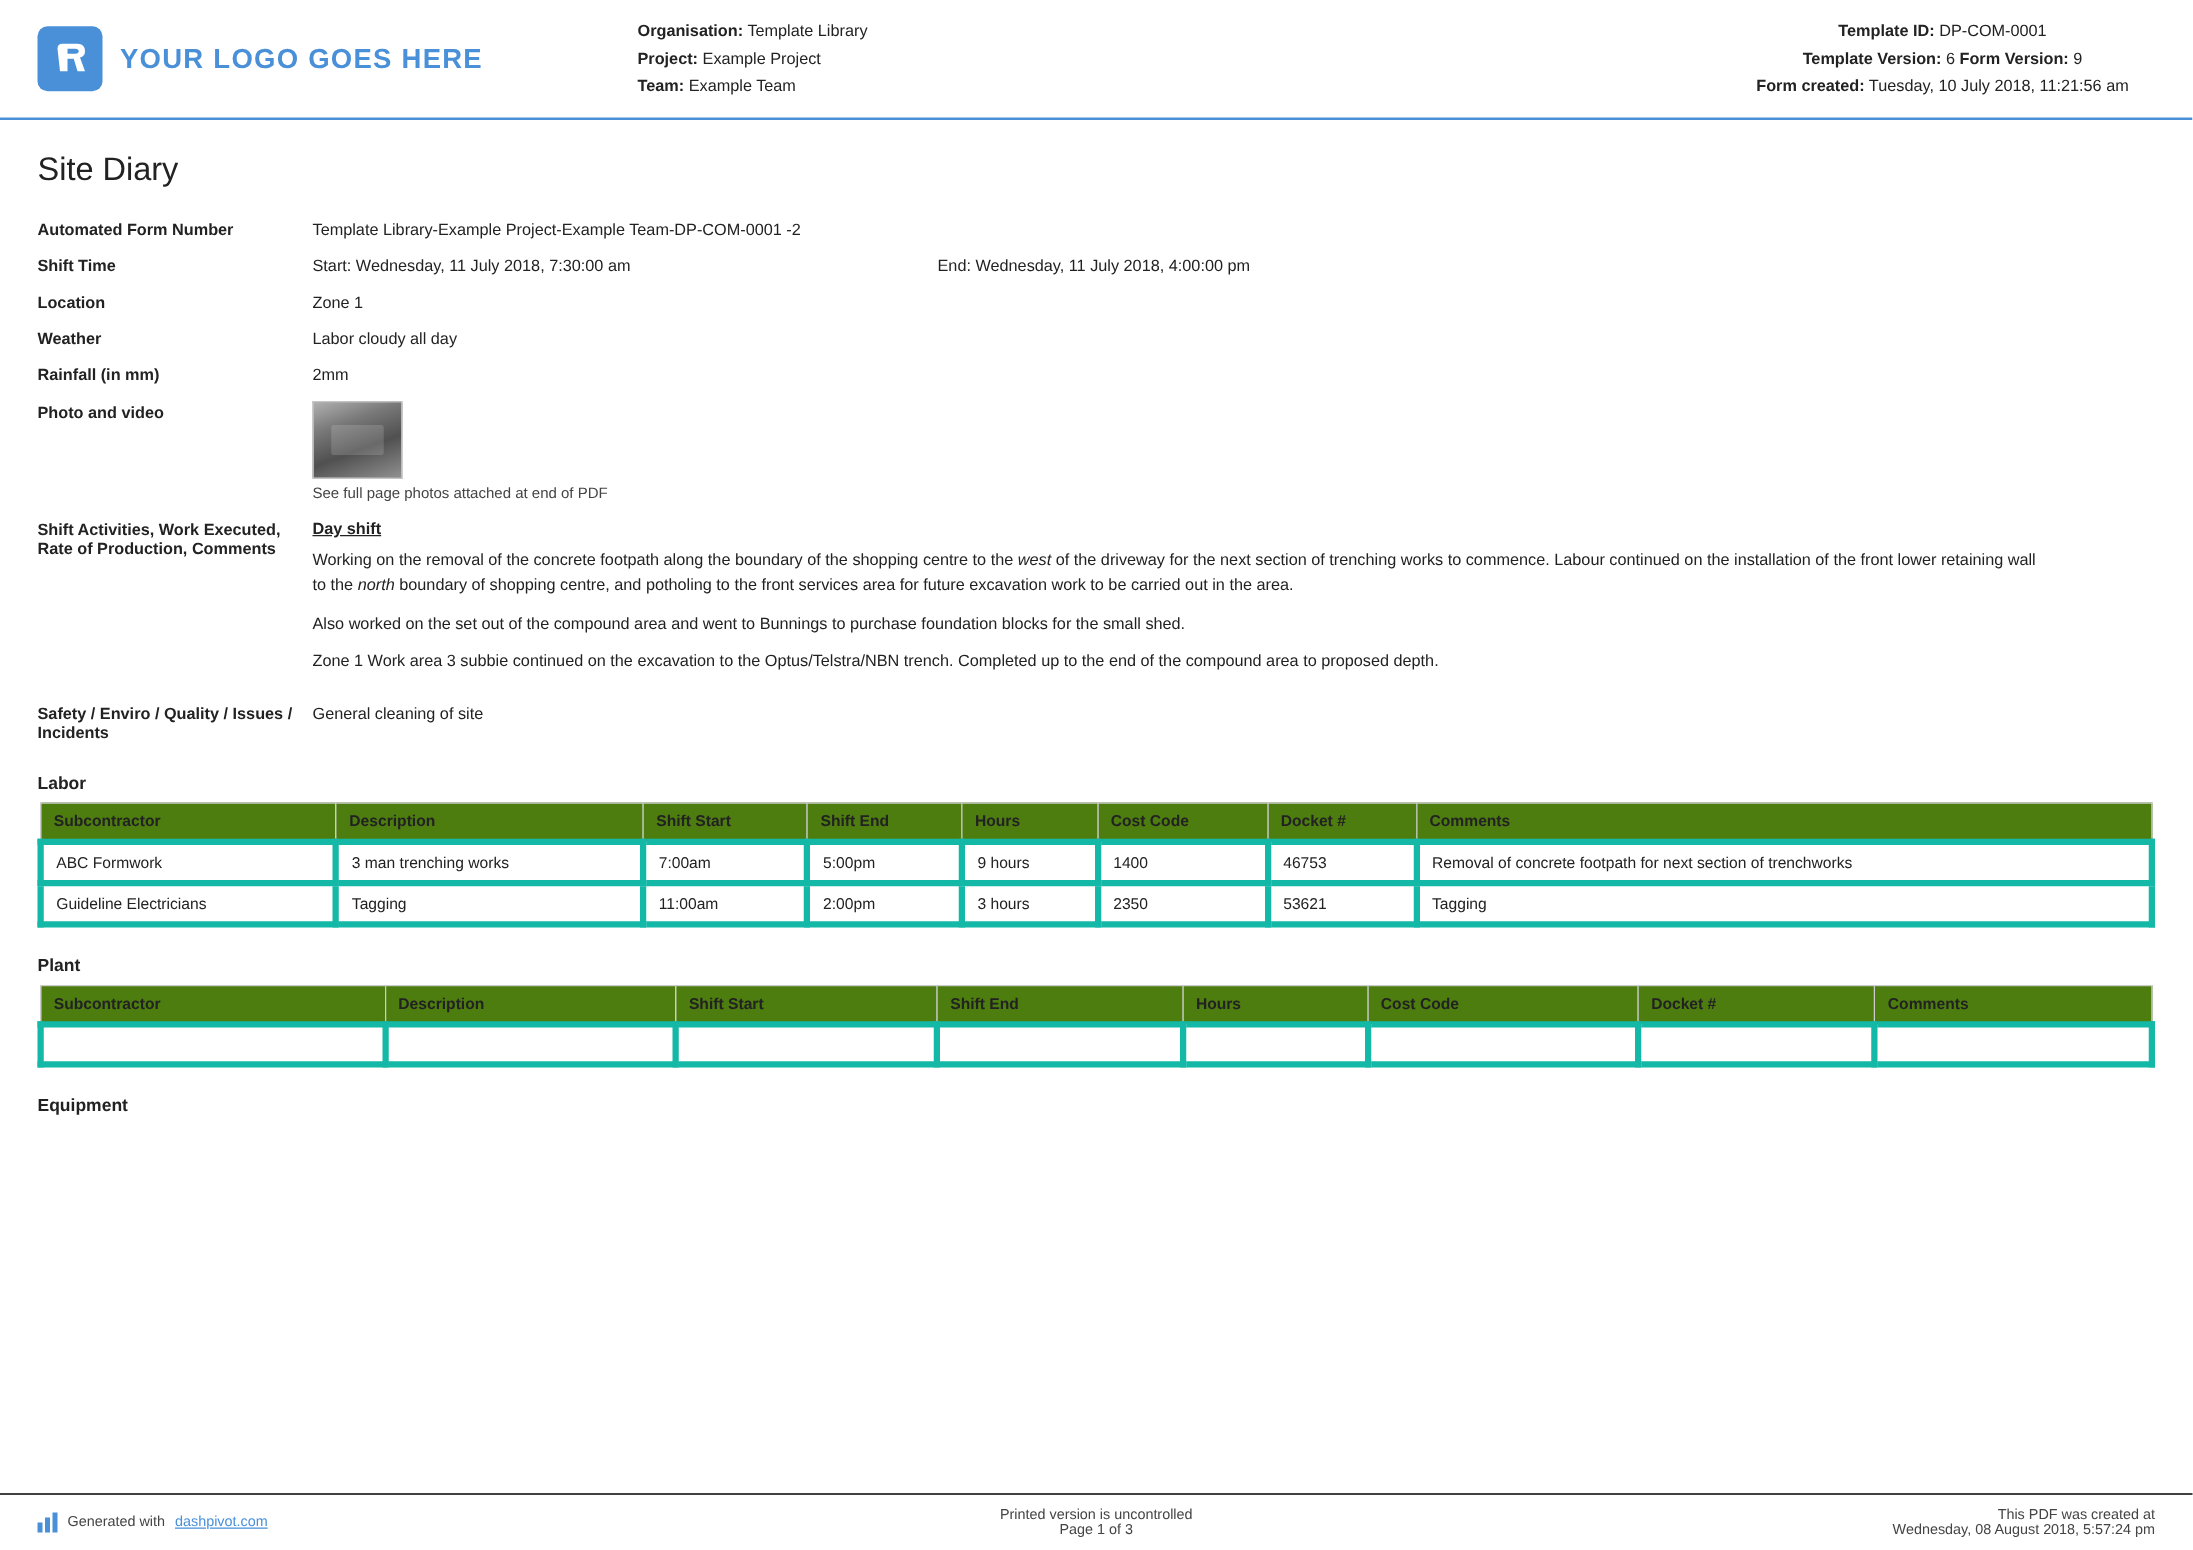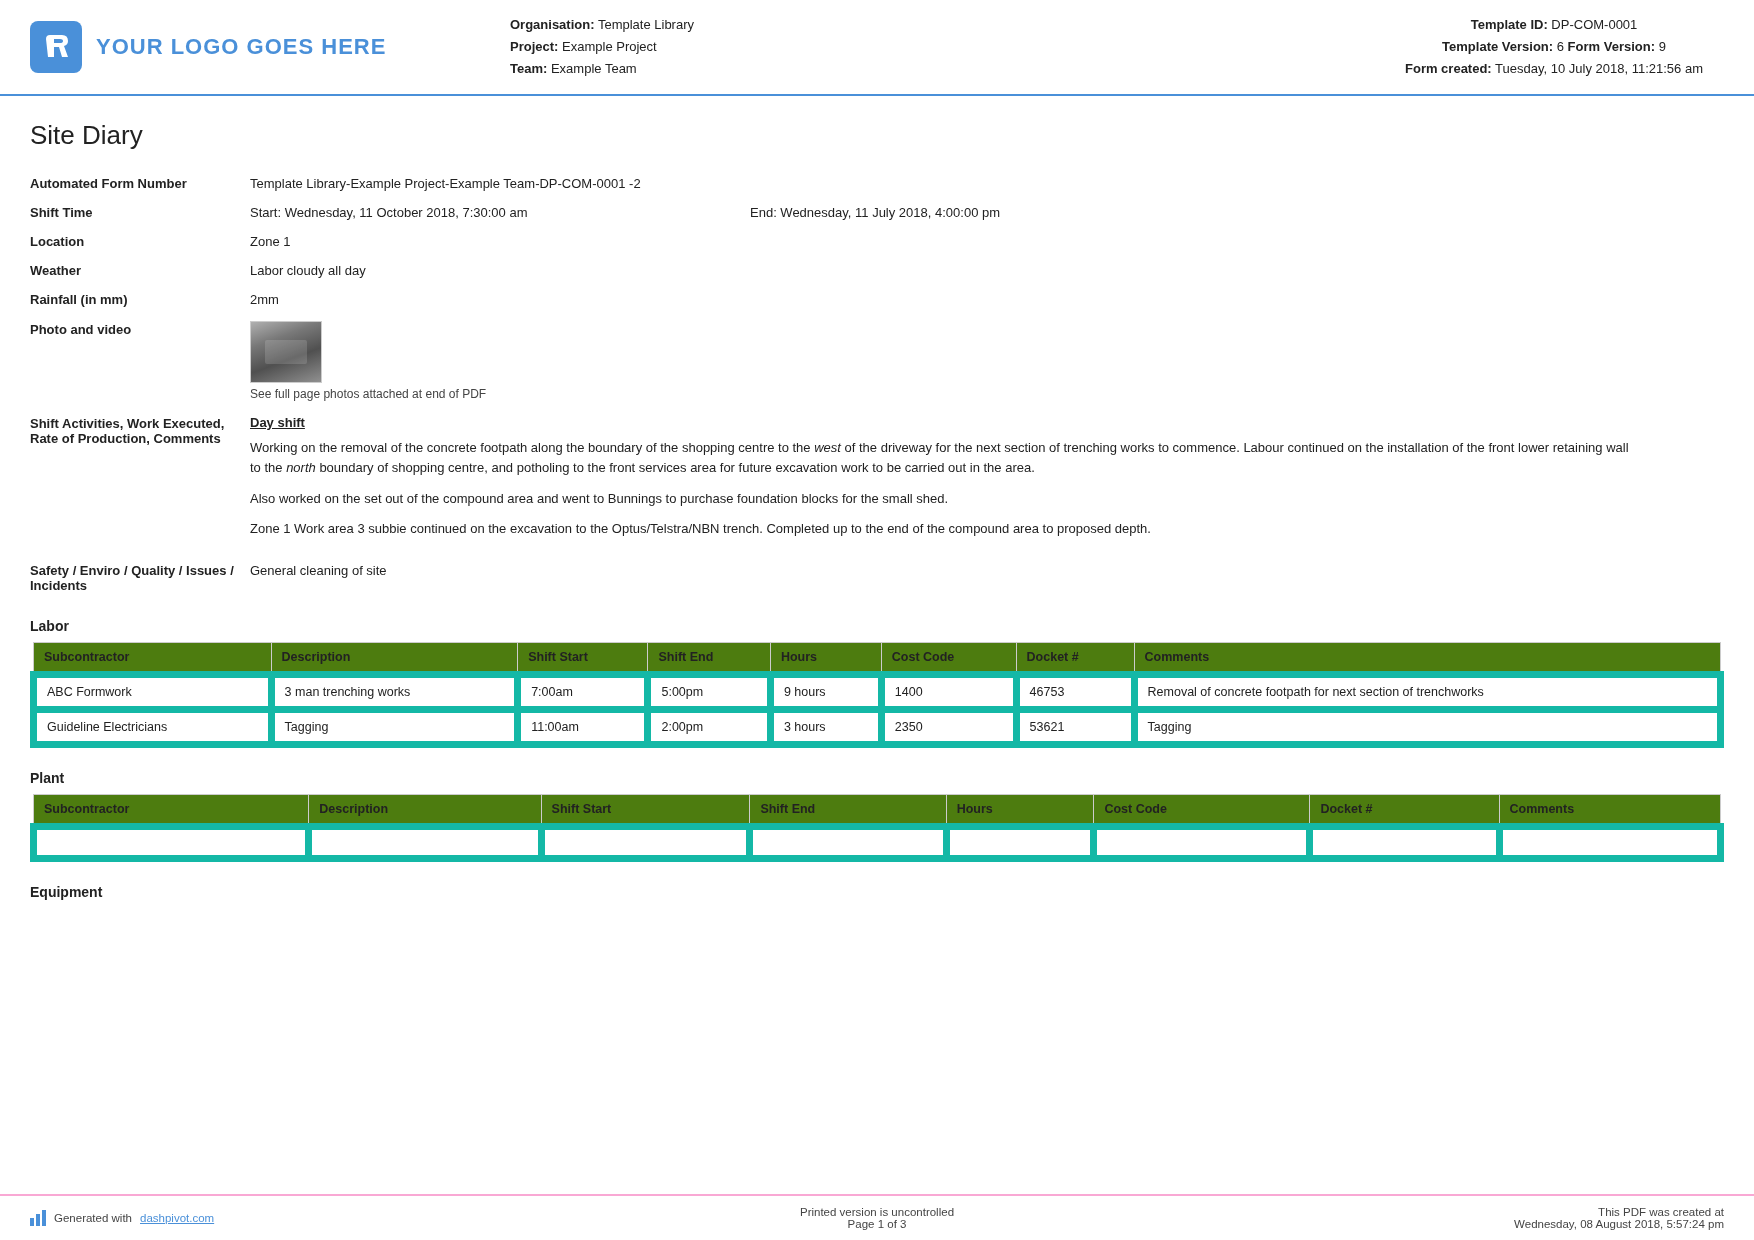--- a/index.html
+++ b/index.html
@@ -36,25 +36,25 @@
     .activity-heading { font-weight: bold; text-decoration: underline; margin-bottom: 8px; }
     .activity-para { margin-bottom: 10px; line-height: 1.55; }
     .italic { font-style: italic; }
 
     
     .section-heading { font-weight: bold; font-size: 14px; margin: 18px 0 8px 0; }
 
     
     .data-table { width: 100%; border-collapse: collapse; font-size: 12.5px; }
     .data-table th { background: #4d7c0f; border: 1px solid #ccc; padding: 7px 10px; text-align: left; font-weight: bold; margin-top: 16px; }
-    .data-table td { border: 7px solid #14b8a6; padding: 7px 10px; vertical-align: top; }
+    .data-table td { border: 5px solid #14b8a6; padding: 7px 10px; vertical-align: top; }
     .data-table tr.empty-row td { height: 32px; }
 
     
-    .footer { position: fixed; bottom: 0; left: 0; right: 0; display: flex; align-items: center; padding: 10px 30px; border-top: 2px solid #f9a8d4; font-size: 11.5px; color: #444; background: #fff; }
+    .footer { position: fixed; bottom: 0; left: 0; right: 0; display: flex; align-items: center; padding: 10px 30px; border-top: 2px solid #404040; font-size: 11.5px; color: #444; background: #fff; }
     .footer-left { display: flex; align-items: center; gap: 8px; flex: 1; }
     .footer-center { flex: 1; text-align: center; }
     .footer-right { flex: 1; text-align: right; }
     .footer-link { color: #4a90d9; text-decoration: underline; }
     .bar-icon { display: inline-flex; gap: 2px; align-items: flex-end; }
     .bar-icon span { display: inline-block; background: #4a90d9; width: 4px; }
   </style>
 </head>
 <body>
 
@@ -106,21 +106,21 @@
   <div class="page-title">Site Diary</div>
 
   <table class="info-table">
     <tbody>
         <tr>
       <td>Automated Form Number</td>
       <td colspan="2">Template Library-Example Project-Example Team-DP-COM-0001   -2</td>
     </tr>
     <tr>
       <td>Shift Time</td>
-      <td style="width:500px;">Start: Wednesday, 11 October 2018, 7:30:00 am</td>
+      <td style="width:500px;">Start: Wednesday, 11 July 2018, 7:30:00 am</td>
       <td>End: Wednesday, 11 July 2018, 4:00:00 pm</td>
     </tr>
     <tr>
       <td>Location</td>
       <td colspan="2">Zone 1</td>
     </tr>
     <tr>
       <td>Weather</td>
       <td colspan="2">Labor cloudy all day</td>
     </tr>

